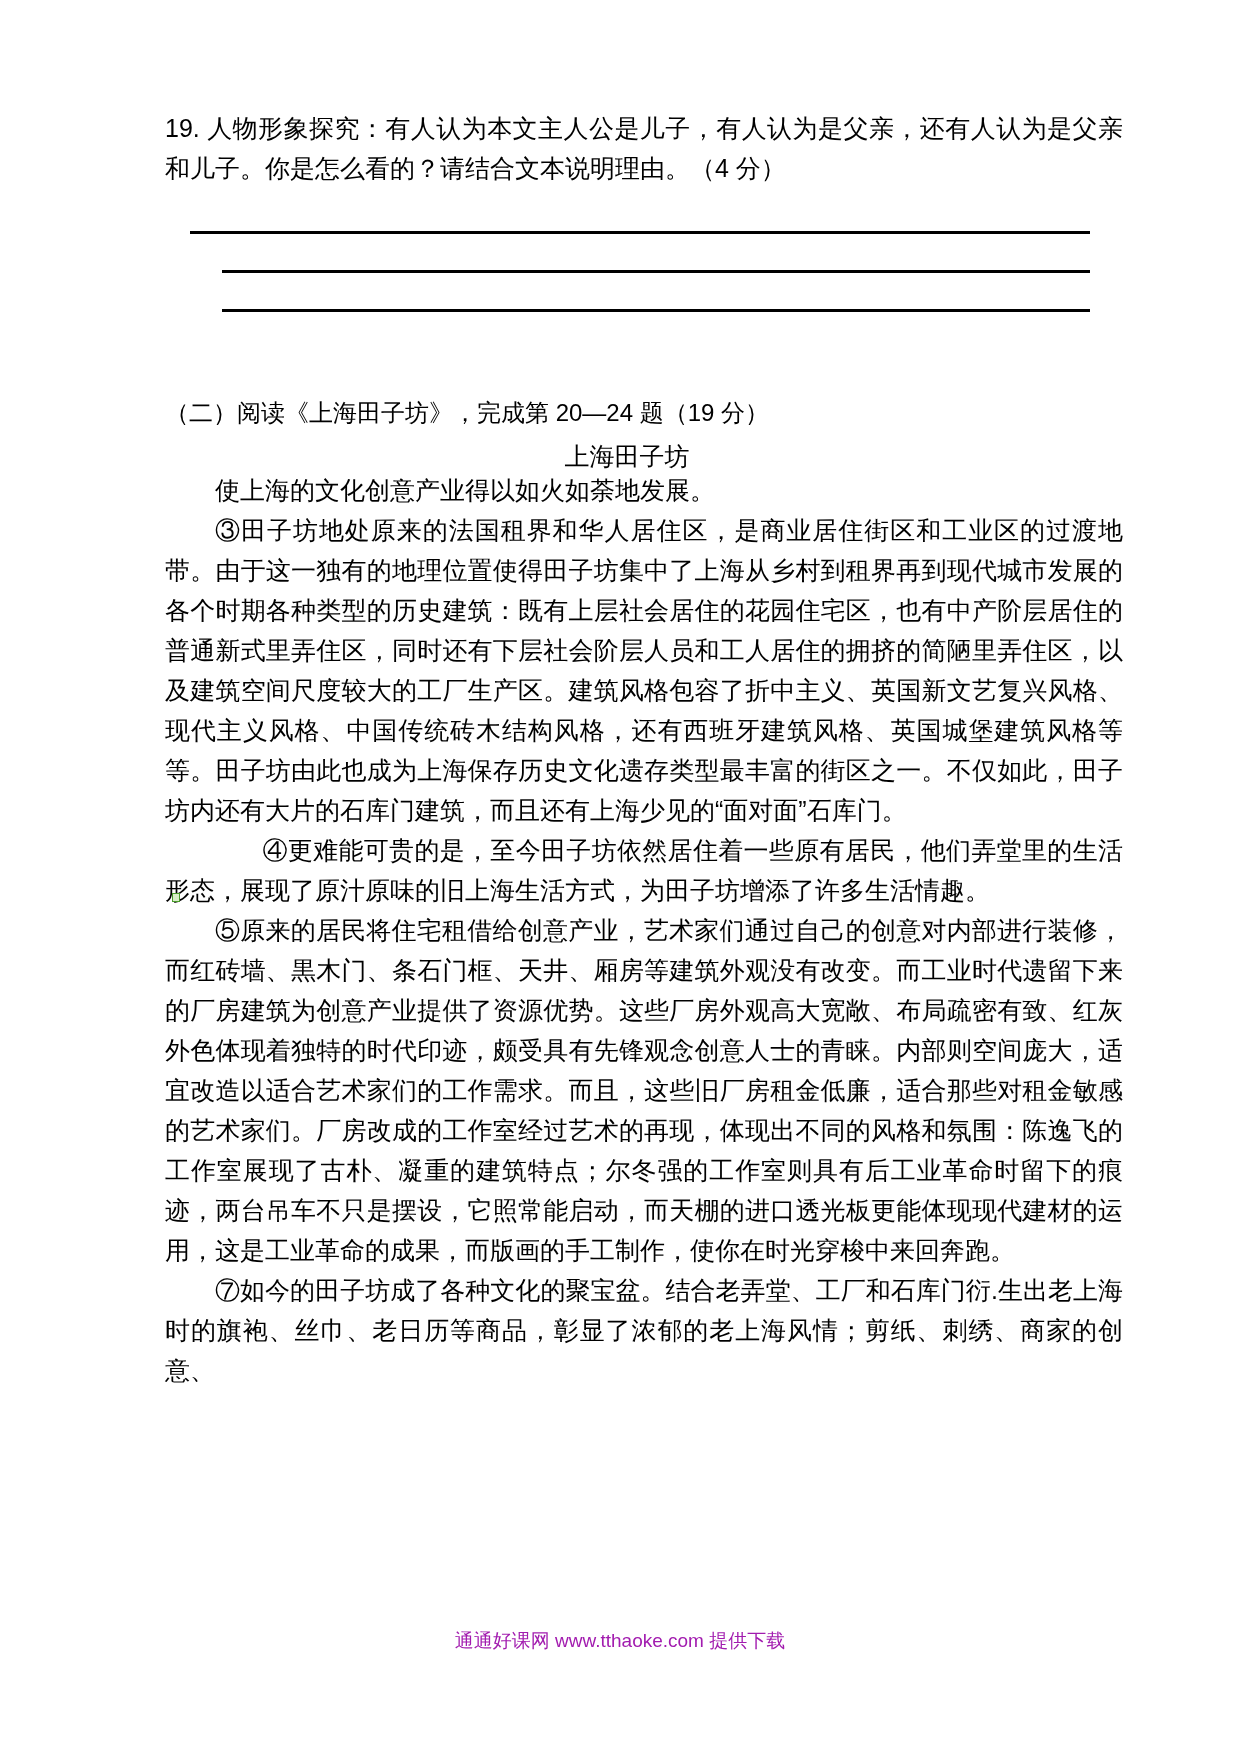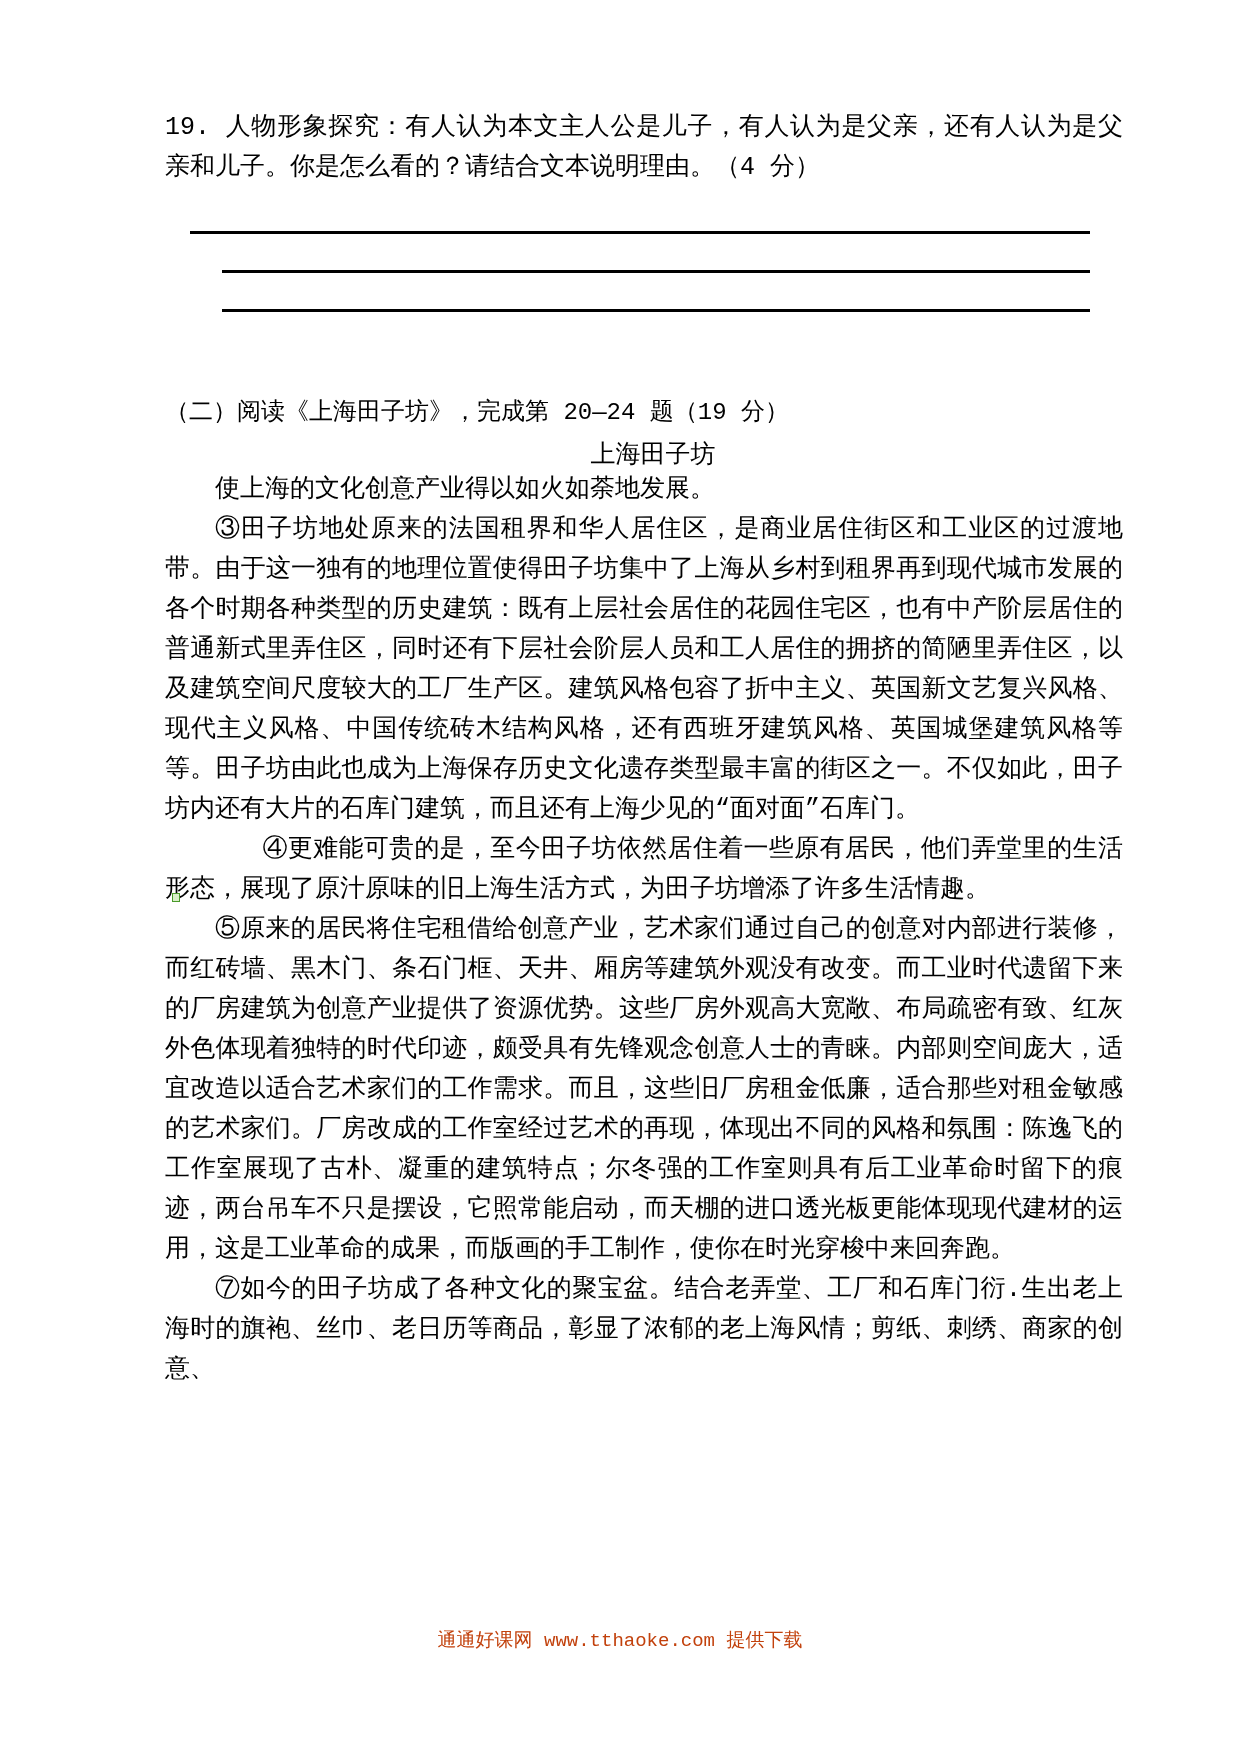--- a/index.html
+++ b/index.html
@@ -5,21 +5,21 @@
   html, body {
     margin: 0;
     padding: 0;
     background: #ffffff;
   }
   .page {
     position: relative;
     width: 1240px;
     height: 1754px;
     background: #ffffff;
-    font-family: Liberation Mono, monospace;
+    font-family: Liberation Sans, sans-serif;
     color: #000000;
     overflow: hidden;
   }
   .question {
     position: absolute;
     left: 165px;
     top: 108px;
     width: 958px;
     font-size: 25px;
     line-height: 40px;
@@ -37,21 +37,21 @@
     position: absolute;
     left: 165px;
     top: 396px;
     width: 958px;
     font-size: 24px;
     line-height: 34px;
     white-space: nowrap;
   }
   .passage-title {
     position: absolute;
-    left: 174px;
+    left: 148px;
     top: 440px;
     width: 958px;
     font-size: 25px;
     line-height: 32px;
     text-align: center;
   }
   .passage {
     position: absolute;
     left: 165px;
     top: 470px;
@@ -78,21 +78,21 @@
     background: #d8eec8;
   }
   .footer {
     position: absolute;
     left: 0;
     top: 1628px;
     width: 1240px;
     text-align: center;
     font-size: 19px;
     line-height: 26px;
-    color: #c2410c;
+    color: #a21caf;
   }
 </style>
 </head>
 <body>
 
 <div class="page">
 
   <div class="question">19. 人物形象探究：有人认为本文主人公是儿子，有人认为是父亲，还有人认为是父亲和儿子。你是怎么看的？请结合文本说明理由。（4 分）</div>
 
   <div class="answer-line answer-line-1"></div>

